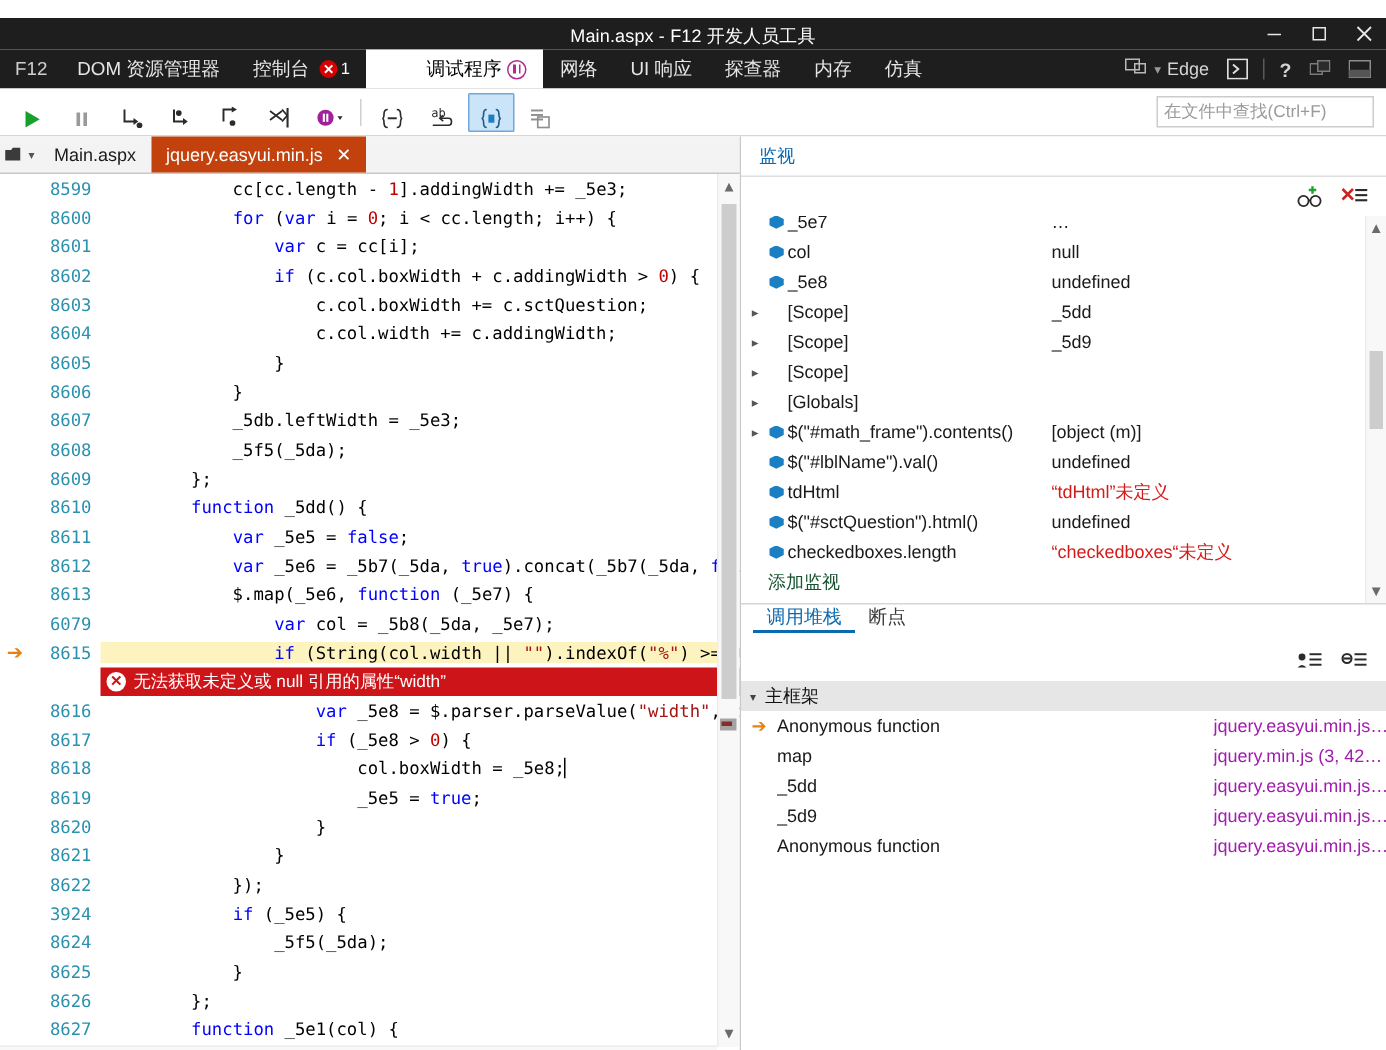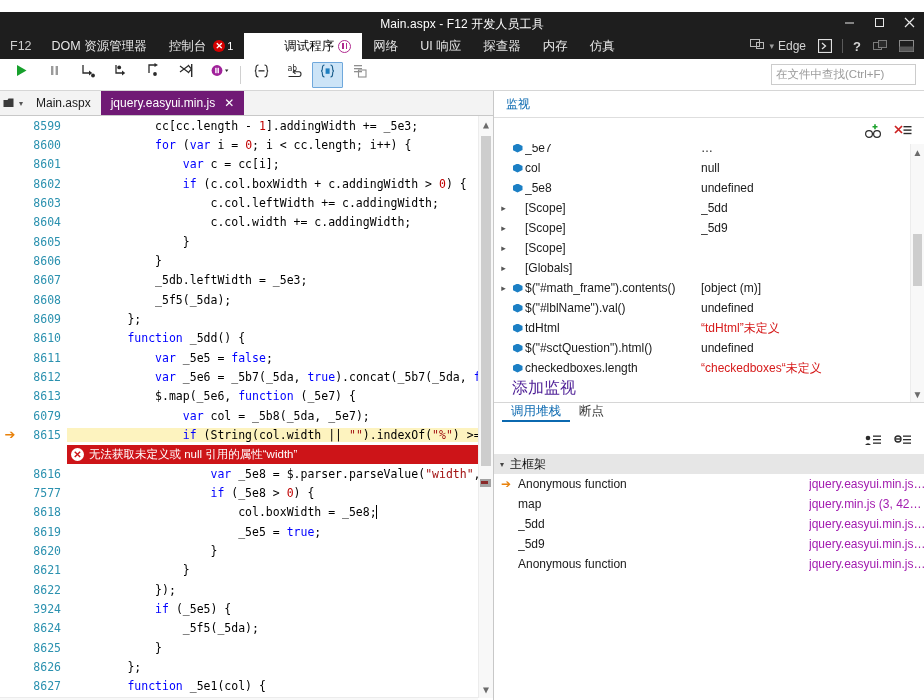--- a/index.html
+++ b/index.html
@@ -56,21 +56,21 @@
   .tright-item { display:flex;align-items:center;justify-content:center;
     height:26px; padding:0 6px; color:#d4d4d4; font-size:12px; }
   .vdiv { width:1px;height:14px;background:#5a5a5a;margin:0 4px; }
 
   
   .dbgbar {
     height:32px; background:#ffffff; border-bottom:1px solid #d6d6d6;
     display:flex; align-items:center; padding-left:6px; position:relative;
   }
   .tbtn {
-    width:31px;height:26px;display:flex;align-items:flex-start;justify-content:center;
+    width:31px;height:26px;display:flex;align-items:flex-end;justify-content:center;
     margin-right:2px; border:1px solid transparent; border-radius:1px;
   }
   .tbtn.checked { background:#cce4f7; border:1px solid #6fa8dc; }
   .tsep { width:1px;height:18px;background:#d0d0d0;margin:0 5px 0 3px; }
   .findbox {
     position:absolute; right:8px; top:5px; width:145px; height:21px;
     border:1px solid #ccc; background:#fff; color:#9a9a9a; font-size:11.5px;
     display:flex; align-items:center; padding-left:4px; white-space:nowrap; overflow:hidden;
   }
 
@@ -78,21 +78,21 @@
   .main { position:absolute; top:79px; left:0; right:0; bottom:0; display:flex; }
   .leftpane { width:494px; position:relative; background:#fff;
               border-right:1px solid #c8c8c8; display:flex; flex-direction:column; }
   .rightpane { flex:1; position:relative; background:#fff; display:flex; flex-direction:column; }
 
   
   .filetabs { height:25px; background:#f3f3f3; display:flex; align-items:stretch;
               border-bottom:1px solid #c8c8c8; }
   .ftab { display:flex;align-items:center;padding:0 10px;font-size:12px;color:#1a1a1a;
           white-space:nowrap; }
-  .ftab.active { background:#701a75; color:#fff; }
+  .ftab.active { background:#c2410c; color:#fff; }
   .ftab.active .x { color:#fff; margin-left:9px; font-size:12px; }
   .filesicon { width:26px;display:flex;align-items:center;justify-content:center;gap:2px; }
 
   
   .editor { position:relative; flex:1; overflow:hidden; background:#fff;
             font-family:"DejaVu Sans Mono","Liberation Mono",monospace; font-size:11.5px; }
   .coderows { position:absolute; top:0; left:0; right:0; }
   .row { height:19.35px; display:flex; align-items:center; white-space:pre; position:relative; }
   .gutter-mark { width:20px; text-align:center; flex:0 0 20px; }
   .lineno { width:47px; flex:0 0 47px; text-align:right; color:#2b91af; padding-right:6px;
@@ -140,21 +140,21 @@
   .watchlist { position:relative; flex:1; overflow:hidden; }
   .wrow { height:20px; display:flex; align-items:center; font-size:12px; padding-left:3px; }
   .wexp { width:13px; flex:0 0 13px; text-align:center; color:#555; font-size:9px; }
   .wicon { width:15px; flex:0 0 15px; display:flex; align-items:center; justify-content:center; }
   .cube { width:10px;height:9px;background:#1b7fc4;
           clip-path:polygon(50% 0,100% 27%,100% 73%,50% 100%,0 73%,0 27%);}
   .wname { width:176px; flex:0 0 176px; color:#1a1a1a; overflow:hidden; white-space:nowrap;
            text-overflow:ellipsis; padding-right:4px;}
   .wval { flex:1; color:#1a1a1a; overflow:hidden; white-space:nowrap; }
   .wval.err { color:#d61a1a; }
-  .addwatch { font-size:16px; color:#4c1d95; padding-left:18px; height:20px;
+  .addwatch { font-size:12px; color:#14532d; padding-left:18px; height:20px;
               display:flex; align-items:center; }
 
   .rvscroll { position:absolute; right:0; top:0; bottom:0; width:14px; background:#f8f8f8;
               border-left:1px solid #ececec; }
   .rvscroll .arr { height:16px; display:flex;align-items:center;justify-content:center;
                    color:#6b6b6b; font-size:10px;}
   .rvscroll .arr.bot{ position:absolute;bottom:0;left:0;right:0;}
   .rvthumb { position:absolute; left:2px; right:2px; background:#cdcdcd; }
 
   
@@ -376,39 +376,39 @@
           <span class="x">✕</span>
         </div>
       </div>
 
       <div class="editor">
         <div class="coderows">
             <div class="row"><span class="gutter-mark"></span><span class="lineno">8599</span><span class="codetext">            cc[cc.length - <span class="num">1</span>].addingWidth += _5e3;</span></div>
             <div class="row"><span class="gutter-mark"></span><span class="lineno">8600</span><span class="codetext">            <span class="kw">for</span> (<span class="kw">var</span> i = <span class="num">0</span>; i &lt; cc.length; i++) {</span></div>
             <div class="row"><span class="gutter-mark"></span><span class="lineno">8601</span><span class="codetext">                <span class="kw">var</span> c = cc[i];</span></div>
             <div class="row"><span class="gutter-mark"></span><span class="lineno">8602</span><span class="codetext">                <span class="kw">if</span> (c.col.boxWidth + c.addingWidth &gt; <span class="num">0</span>) {</span></div>
-            <div class="row"><span class="gutter-mark"></span><span class="lineno">8603</span><span class="codetext">                    c.col.leftWidth += c.addingWidth;</span></div>
+            <div class="row"><span class="gutter-mark"></span><span class="lineno">8603</span><span class="codetext">                    c.col.boxWidth += c.sctQuestion;</span></div>
             <div class="row"><span class="gutter-mark"></span><span class="lineno">8604</span><span class="codetext">                    c.col.width += c.addingWidth;</span></div>
             <div class="row"><span class="gutter-mark"></span><span class="lineno">8605</span><span class="codetext">                }</span></div>
             <div class="row"><span class="gutter-mark"></span><span class="lineno">8606</span><span class="codetext">            }</span></div>
             <div class="row"><span class="gutter-mark"></span><span class="lineno">8607</span><span class="codetext">            _5db.leftWidth = _5e3;</span></div>
             <div class="row"><span class="gutter-mark"></span><span class="lineno">8608</span><span class="codetext">            _5f5(_5da);</span></div>
             <div class="row"><span class="gutter-mark"></span><span class="lineno">8609</span><span class="codetext">        };</span></div>
             <div class="row"><span class="gutter-mark"></span><span class="lineno">8610</span><span class="codetext">        <span class="kw">function</span> _5dd() {</span></div>
             <div class="row"><span class="gutter-mark"></span><span class="lineno">8611</span><span class="codetext">            <span class="kw">var</span> _5e5 = <span class="kw">false</span>;</span></div>
             <div class="row"><span class="gutter-mark"></span><span class="lineno">8612</span><span class="codetext">            <span class="kw">var</span> _5e6 = _5b7(_5da, <span class="kw">true</span>).concat(_5b7(_5da, <span class="kw">false</span>));</span></div>
             <div class="row"><span class="gutter-mark"></span><span class="lineno">8613</span><span class="codetext">            $.map(_5e6, <span class="kw">function</span> (_5e7) {</span></div>
             <div class="row"><span class="gutter-mark"></span><span class="lineno">6079</span><span class="codetext">                <span class="kw">var</span> col = _5b8(_5da, _5e7);</span></div>
             <div class="row current"><span class="gutter-mark"><span class="arrow">➔</span></span><span class="lineno">8615</span><span class="codetext">                <span class="kw">if</span> (String(col.width || <span class="str">""</span>).indexOf(<span class="str">"%"</span>) &gt;= <span class="num">0</span>) {</span></div>
             <div class="errbar">
               <span class="ic">✕</span>
               <span>无法获取未定义或 null 引用的属性“width”</span>
             </div>
             <div class="row"><span class="gutter-mark"></span><span class="lineno">8616</span><span class="codetext">                    <span class="kw">var</span> _5e8 = $.parser.parseValue(<span class="str">"width"</span>, col.wid</span></div>
-            <div class="row"><span class="gutter-mark"></span><span class="lineno">7577</span><span class="codetext">                    <span class="kw">if</span> (_5e8 &gt; <span class="num">0</span>) {</span></div>
+            <div class="row"><span class="gutter-mark"></span><span class="lineno">8617</span><span class="codetext">                    <span class="kw">if</span> (_5e8 &gt; <span class="num">0</span>) {</span></div>
             <div class="row"><span class="gutter-mark"></span><span class="lineno">8618</span><span class="codetext">                        col.boxWidth = _5e8;<span style="border-left:1.3px solid #000;margin-left:-1px;">&nbsp;</span></span></div>
             <div class="row"><span class="gutter-mark"></span><span class="lineno">8619</span><span class="codetext">                        _5e5 = <span class="kw">true</span>;</span></div>
             <div class="row"><span class="gutter-mark"></span><span class="lineno">8620</span><span class="codetext">                    }</span></div>
             <div class="row"><span class="gutter-mark"></span><span class="lineno">8621</span><span class="codetext">                }</span></div>
             <div class="row"><span class="gutter-mark"></span><span class="lineno">8622</span><span class="codetext">            });</span></div>
             <div class="row"><span class="gutter-mark"></span><span class="lineno">3924</span><span class="codetext">            <span class="kw">if</span> (_5e5) {</span></div>
             <div class="row"><span class="gutter-mark"></span><span class="lineno">8624</span><span class="codetext">                _5f5(_5da);</span></div>
             <div class="row"><span class="gutter-mark"></span><span class="lineno">8625</span><span class="codetext">            }</span></div>
             <div class="row"><span class="gutter-mark"></span><span class="lineno">8626</span><span class="codetext">        };</span></div>
             <div class="row"><span class="gutter-mark"></span><span class="lineno">8627</span><span class="codetext">        <span class="kw">function</span> _5e1(col) {</span></div>

